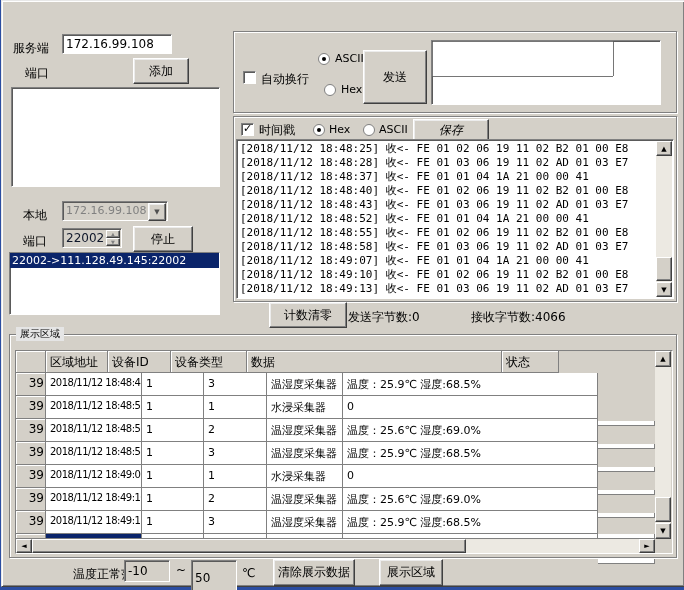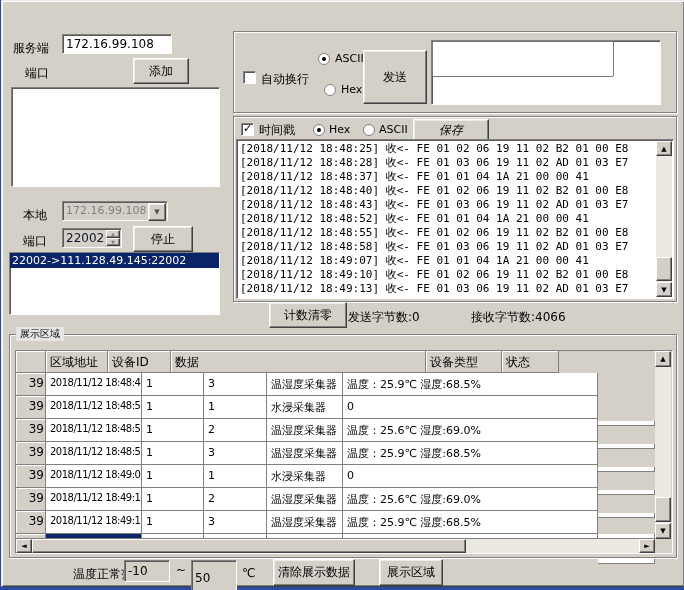--- a/index.html
+++ b/index.html
@@ -150,22 +150,22 @@
   <div class="abs lbl" style="left:469px;top:308px;">接收字节数:4066</div>
 
   <div class="abs etched" style="left:7px;top:333px;width:668px;height:224px;box-sizing:border-box;"></div>
   <div class="legend" style="left:14px;top:326px;">展示区域</div>
 
   <div id="grid">
     <div class="ghead" id="grid-header">
           <div class="hcell" style="width: 30px;"></div>
           <div class="hcell" style="width: 62px;">区域地址</div>
           <div class="hcell" style="width: 63px;">设备ID</div>
+          <div class="hcell" style="width: 76px;">设备类型</div>
           <div class="hcell" style="width: 255px;">数据</div>
-          <div class="hcell" style="width: 76px;">设备类型</div>
           <div class="hcell" style="width: 57px;">状态</div>
         </div>
     <div id="grid-rows">
           <div class="grow">
             <div class="rowhdr" style="width: 30px;">39</div>
             <div class="gcell time" style="width: 96px;">2018/11/12 18:48:43</div>
             <div class="gcell" style="width: 62px;">1</div>
             <div class="gcell" style="width: 63px;">3</div>
             <div class="gcell" style="width: 76px;">温湿度采集器</div>
             <div class="gcell" style="width: 255px;">温度：25.9℃ 湿度:68.5%</div>

